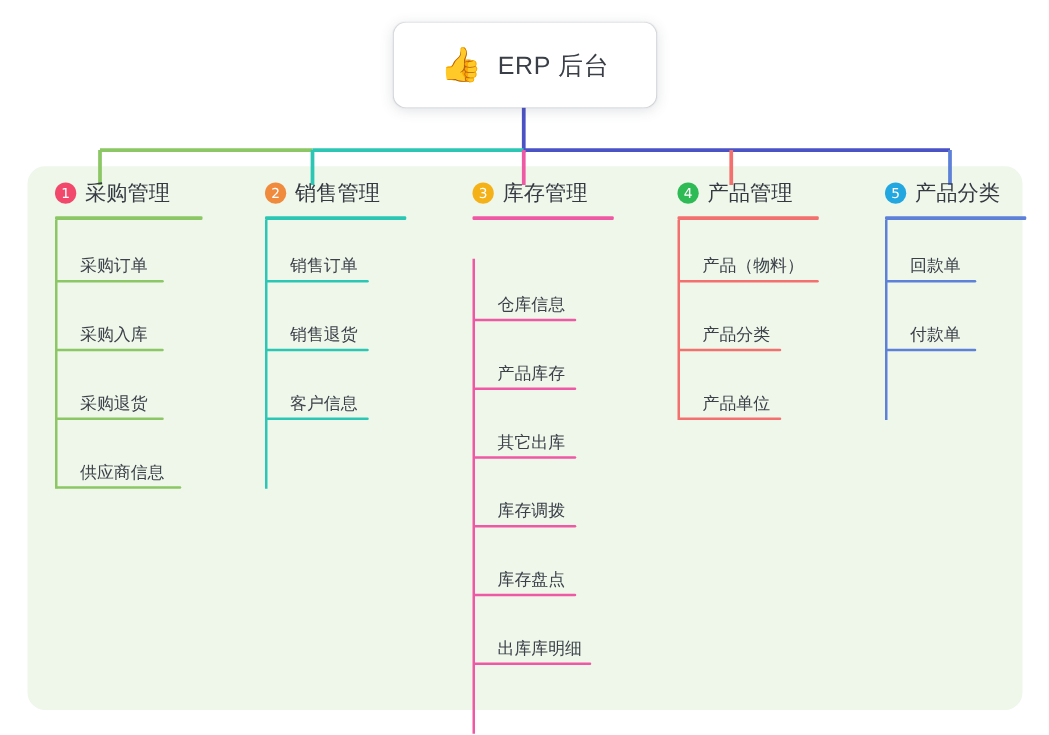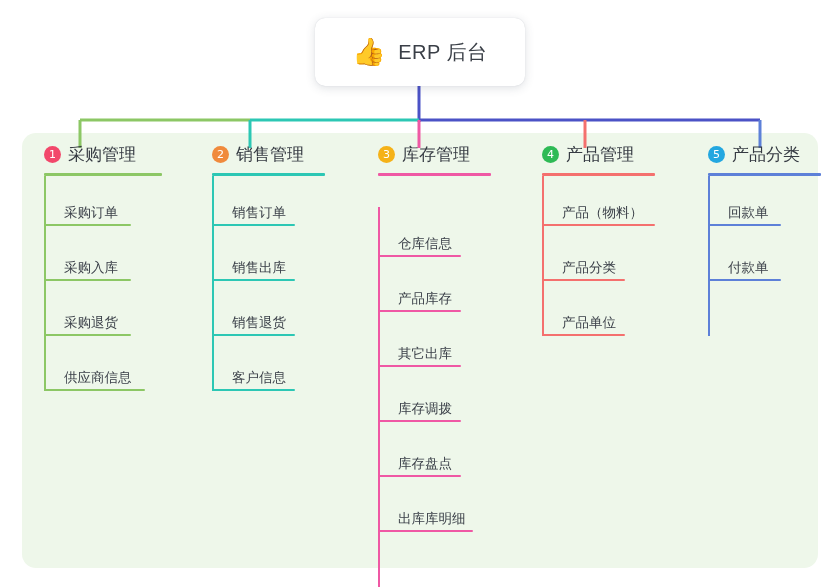--- a/index.html
+++ b/index.html
@@ -124,24 +124,20 @@
           <span class="head-label">销售管理</span>
         </div>
         <div class="head-rule" style="background: rgb(44, 199, 180); width: 113px; margin-left: 10px;"></div>
         <div class="items" style="height: 220px;">
           <div class="stem" style="background: rgb(44, 199, 180); height: 215px;"></div>
           <div class="item">
             <span class="item-label">销售订单</span>
             <div class="item-rule" style="background: rgb(44, 199, 180); width: 82px;"></div>
           </div>
           <div class="item">
-            <span class="item-label">销售出库</span>
-            <div class="item-rule" style="background: rgb(44, 199, 180); width: 82px;"></div>
-          </div>
-          <div class="item">
             <span class="item-label">销售退货</span>
             <div class="item-rule" style="background: rgb(44, 199, 180); width: 82px;"></div>
           </div>
           <div class="item">
             <span class="item-label">客户信息</span>
             <div class="item-rule" style="background: rgb(44, 199, 180); width: 82px;"></div>
           </div>
         </div>
       </div>
       <div class="col" style="left: 368px; width: 148px;">

